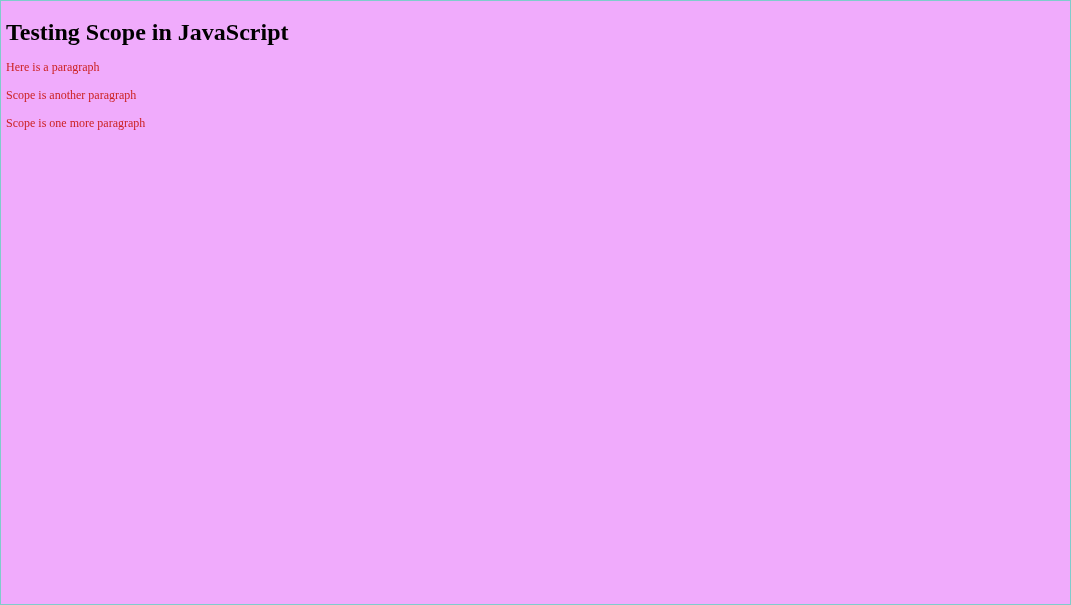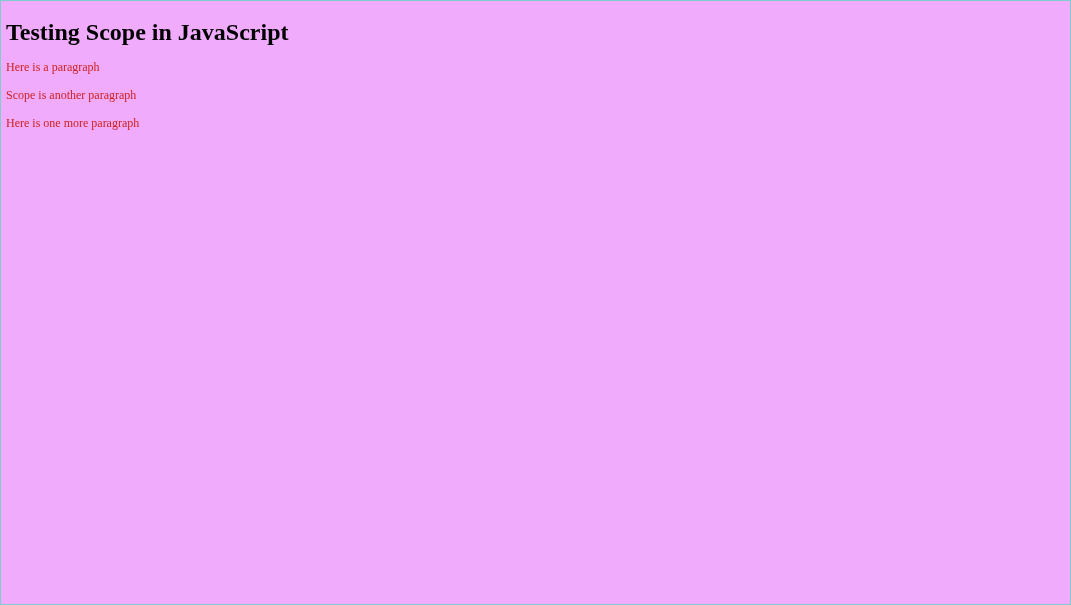--- a/index.html
+++ b/index.html
@@ -32,14 +32,14 @@
       color: #cc2222;
     }
   </style>
 </head>
 <body>
 
 <div class="outer">
   <h1>Testing Scope in JavaScript</h1>
   <p>Here is a paragraph</p>
   <p>Scope is another paragraph</p>
-  <p>Here is one more paragraph</p>
+  <p>Scope is one more paragraph</p>
 </div>
 
 </body></html>

